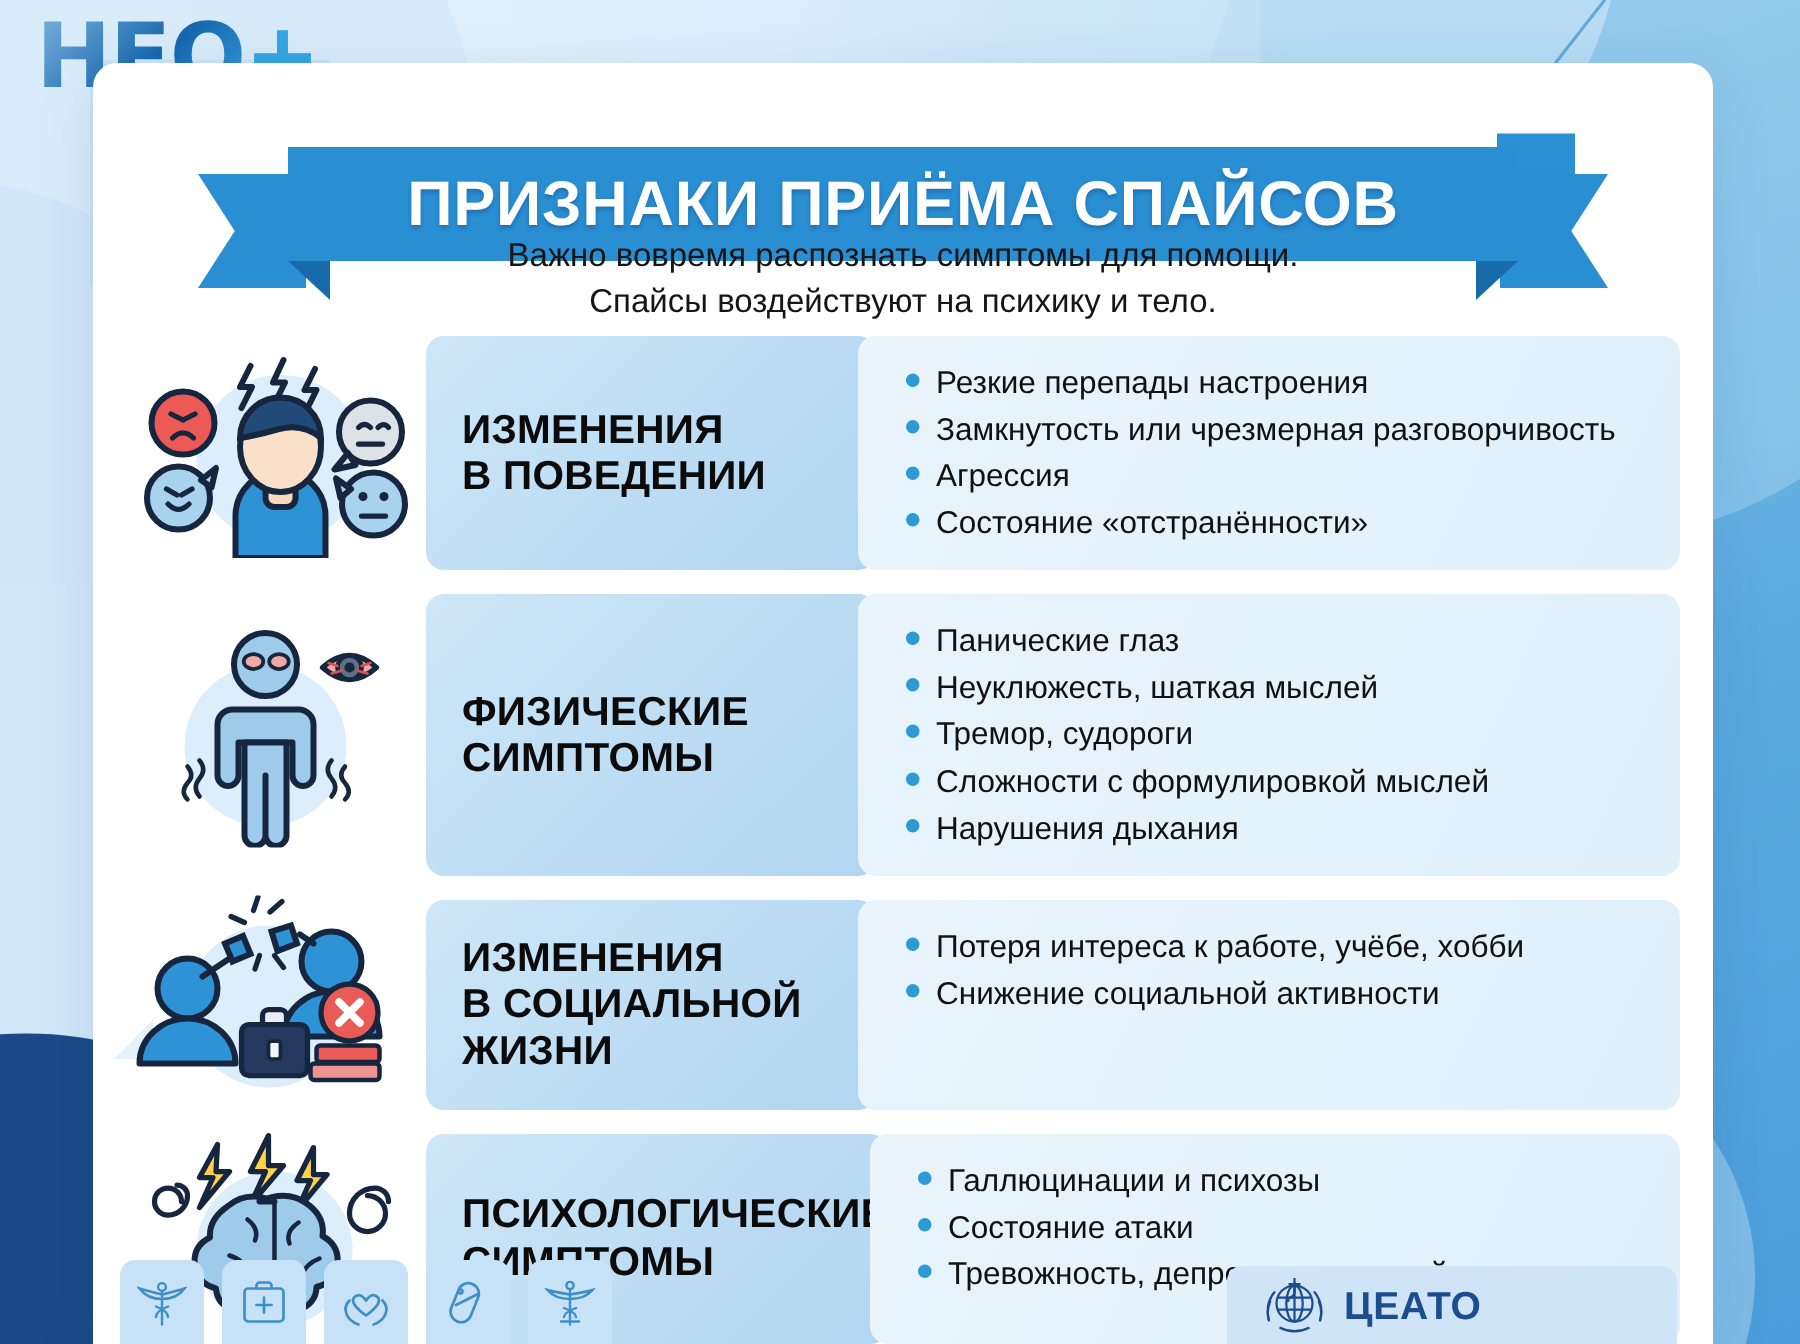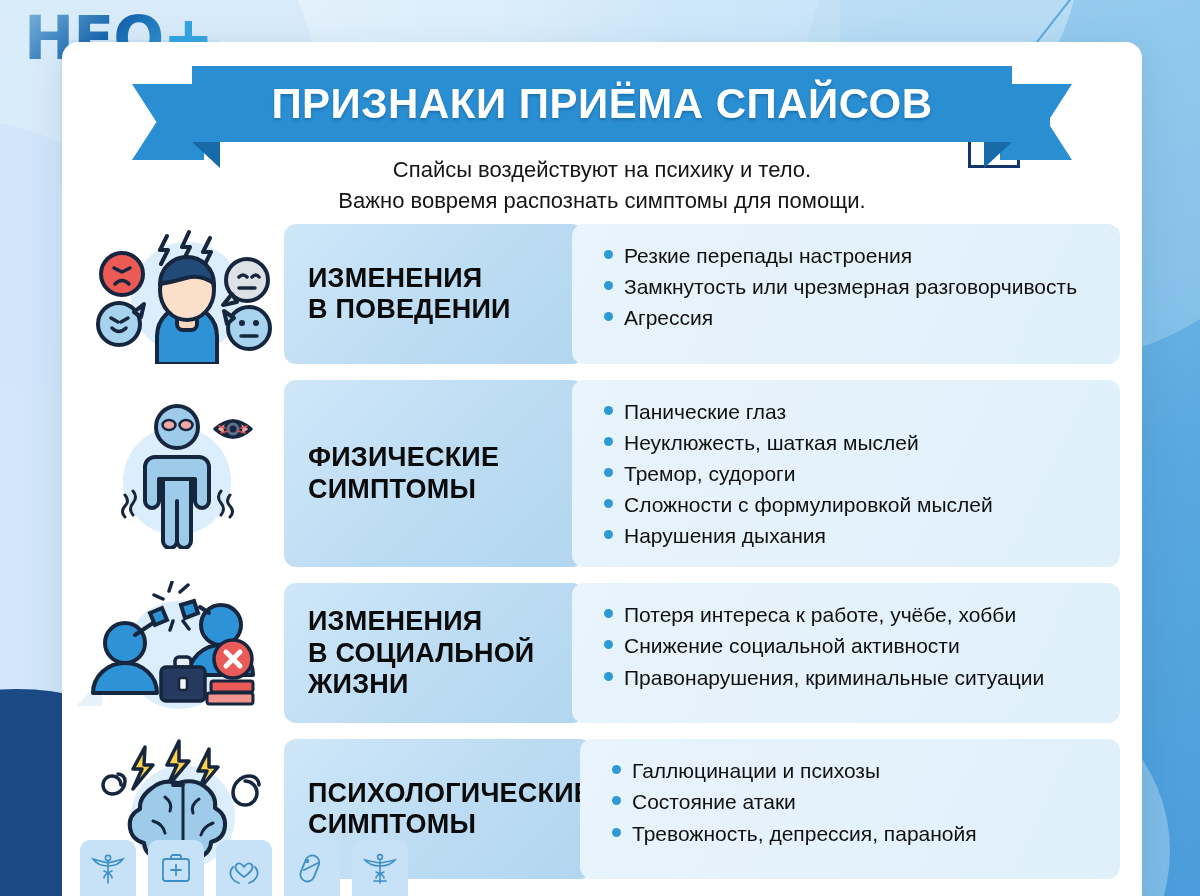--- a/index.html
+++ b/index.html
@@ -173,20 +173,21 @@
     justify-content: center;
   }
   .ribbon {
     position: relative;
     width: 820px;
     height: 76px;
     background: #2a8ed3;
     display: flex;
     align-items: center;
     justify-content: center;
+    margin-top: 32px;
   }
   .ribbon-title {
     color: #ffffff;
     font-size: 42px;
     font-weight: 800;
     letter-spacing: .5px;
     text-shadow: 0 2px 3px rgba(10,60,105,.35);
     font-family: "Liberation Sans", sans-serif;
     white-space: nowrap;
   }
@@ -363,22 +364,22 @@
     <div class="ribbon">
       <div class="ribbon-tail left"></div>
       <div class="ribbon-tail right"></div>
       <div class="ribbon-fold left"></div>
       <div class="ribbon-fold right"></div>
       <div class="ribbon-title">ПРИЗНАКИ ПРИЁМА СПАЙСОВ</div>
     </div>
   </div>
 
   <div class="subtitle">
+    <div>Важно вовремя распознать симптомы для помощи.</div>
     <div>Спайсы воздействуют на психику и тело.</div>
-    <div>Важно вовремя распознать симптомы для помощи.</div>
   </div>
 
   <div class="rows">
 
     <div class="row r1">
       <div class="row-icon">
         <svg width="190" height="140" viewBox="0 0 190 140">
           <circle cx="98" cy="74" r="56" fill="#dceefb"></circle>
 
           <g fill="none" stroke="#16263f" stroke-width="4" stroke-linecap="round" stroke-linejoin="round">
@@ -423,20 +424,24 @@
             <span class="dot"></span>
             <span>Резкие перепады настроения</span>
           </div>
         <div class="bullet">
             <span class="dot"></span>
             <span>Замкнутость или чрезмерная разговорчивость</span>
           </div>
         <div class="bullet">
             <span class="dot"></span>
             <span>Агрессия</span>
+          </div>
+        <div class="bullet">
+            <span class="dot"></span>
+            <span>Состояние «отстранённости»</span>
           </div>
       </div>
     </div>
 
     <div class="row r2">
       <div class="row-icon">
         <svg width="190" height="150" viewBox="0 0 190 150">
           <circle cx="88" cy="82" r="54" fill="#dceefb"></circle>
 
           <g fill="#9dcbe9" stroke="#16263f" stroke-width="4" stroke-linejoin="round" stroke-linecap="round">
@@ -538,24 +543,20 @@
 ЖИЗНИ</div>
       </div>
       <div class="row-bullets">
         <div class="bullet">
             <span class="dot"></span>
             <span>Потеря интереса к работе, учёбе, хобби</span>
           </div>
         <div class="bullet">
             <span class="dot"></span>
             <span>Снижение социальной активности</span>
-          </div>
-        <div class="bullet">
-            <span class="dot"></span>
-            <span>Правонарушения, криминальные ситуации</span>
           </div>
       </div>
     </div>
 
     <div class="row r4">
       <div class="row-icon">
         <svg width="195" height="145" viewBox="0 0 195 145">
           <circle cx="96" cy="80" r="52" fill="#dceefb"></circle>
 
           <g stroke="#16263f" stroke-width="3.5" stroke-linejoin="round" fill="#ffd24a">
@@ -636,15 +637,30 @@
       <div class="footer-icon">
         <svg width="34" height="34" viewBox="0 0 34 34" fill="none" stroke="#3f8fc7" stroke-width="1.6" stroke-linecap="round">
           <circle cx="17" cy="6" r="2.4"></circle>
           <path d="M17 9 v23"></path>
           <path d="M17 12 q-12 -2 -15 -3 q5 6 15 6 M17 12 q12 -2 15 -3 q-5 6 -15 6"></path>
           <path d="M13 21 q8 3 8 6 M21 21 q-8 3 -8 6"></path>
           <path d="M11 30 h12"></path>
         </svg>
       </div>
     </div>
+    <div class="footer-brand">
+      <svg width="46" height="46" viewBox="0 0 46 46">
+        <g fill="none" stroke="#1d4d8f" stroke-width="1.5">
+          <circle cx="23" cy="22" r="12"></circle>
+          <ellipse cx="23" cy="22" rx="5.5" ry="12"></ellipse>
+          <path d="M11.5 18 h23 M11.5 26 h23 M23 10 v24"></path>
+          <path d="M23 5 v10 M19 9 h8"></path>
+          <path d="M10 14 q-7 8 -4 20 M36 14 q7 8 4 20"></path>
+          <path d="M7 20 q-3 7 -1 13 M39 20 q3 7 1 13"></path>
+          <path d="M13 38 q10 5 20 0"></path>
+        </g>
+        <path d="M23 8 v6 a4 4 0 0 1 -3 4 q-2 1 -1 3" fill="none" stroke="#1d4d8f" stroke-width="1.6"></path>
+      </svg>
+      <span class="footer-brand-text">ЦЕАТО</span>
+    </div>
   </div>
 
 </div>
 
 </body></html>

